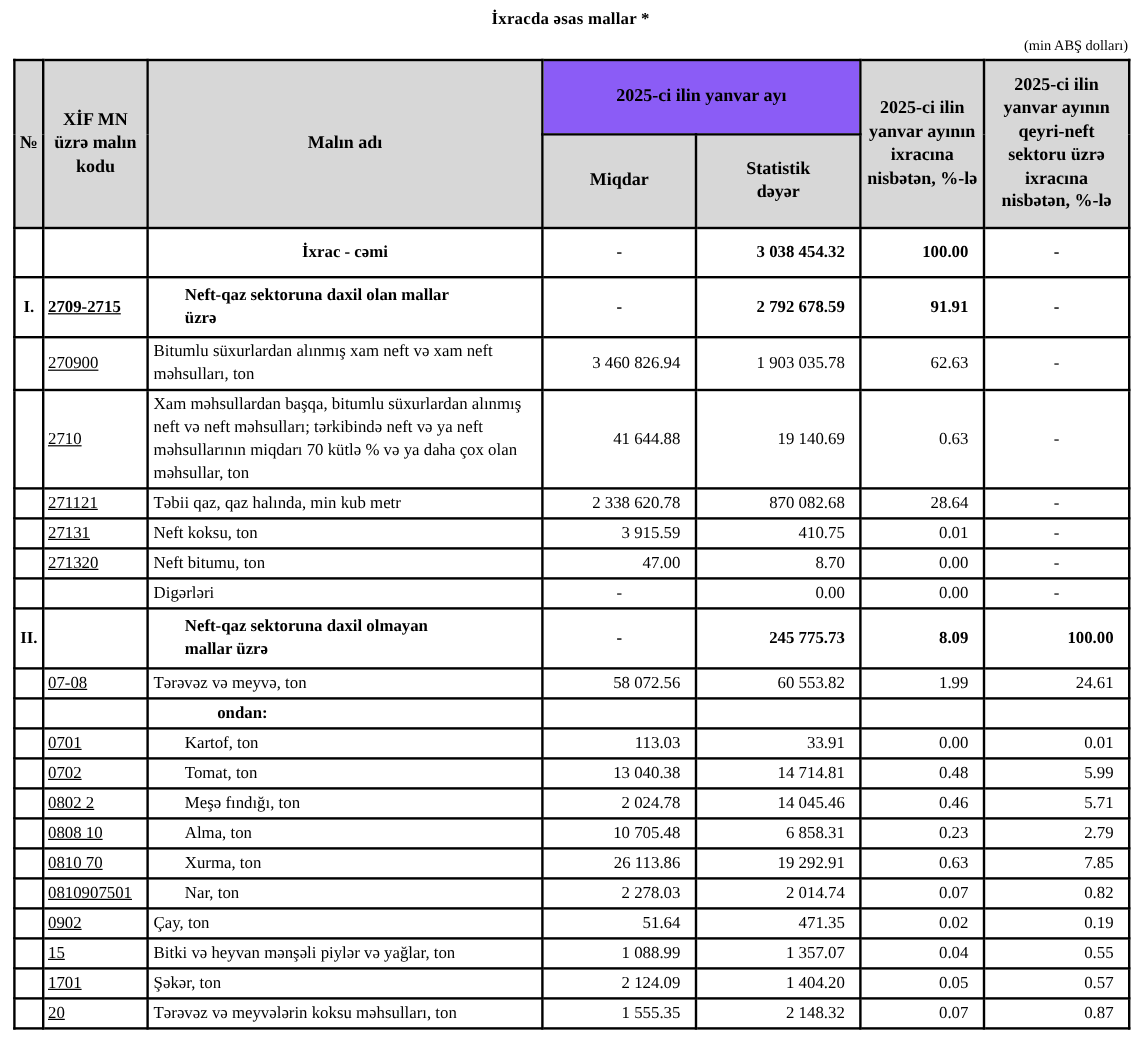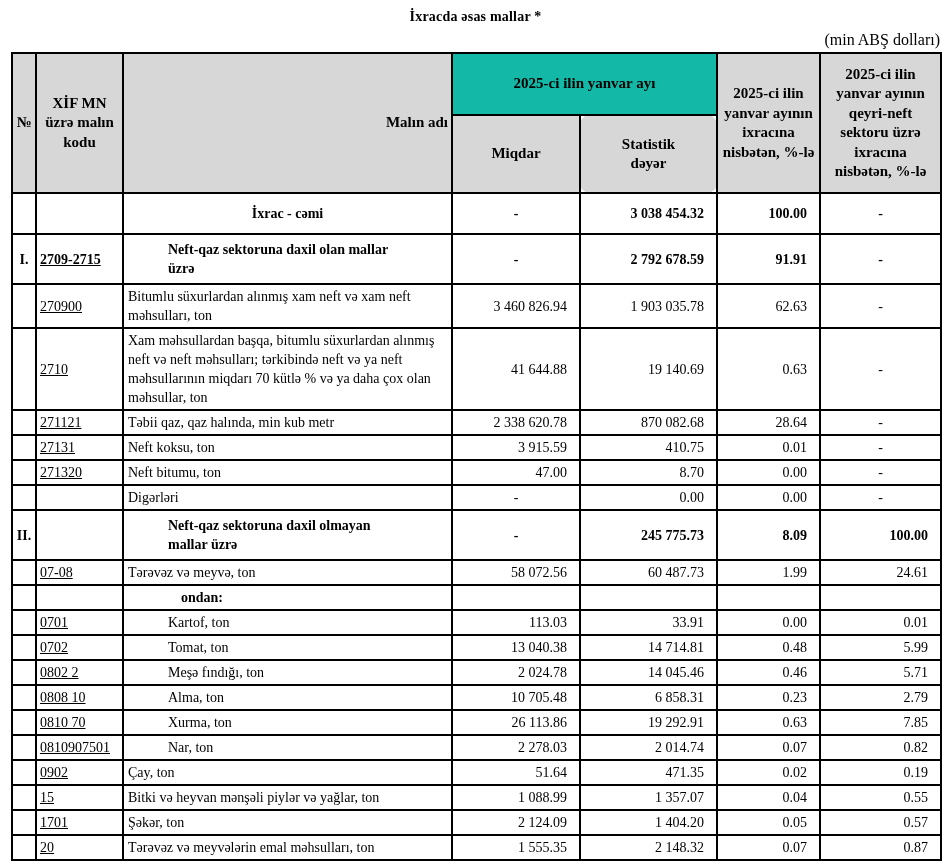--- a/index.html
+++ b/index.html
@@ -5,21 +5,21 @@
   html,body { margin:0; padding:0; }
   body {
     width:951px; height:867px; background:#ffffff; color:#000;
     font-family:"Liberation Serif", serif; overflow:hidden;
   }
   .title {
     text-align:center; font-weight:bold; font-size:14px;
     margin:9px 0 6px 0; letter-spacing:0.2px;
   }
   .unit-note {
-    text-align:right; font-size:16px; padding-right:11px; margin-bottom:3px;
+    text-align:right; font-size:12px; padding-right:11px; margin-bottom:3px;
   }
   table {
     border-collapse:collapse; table-layout:fixed;
     width:929px; margin-left:11px;
     border:2px solid #000;
   }
   th, td {
     border:2px solid #000; vertical-align:middle; overflow:hidden;
     word-wrap:break-word;
   }
@@ -31,21 +31,21 @@
   tr.h1 { height:62px; }
   tr.h2 { height:78px; }
   tbody tr { height:25px; }
   td { font-size:14px; line-height:19px; padding:2px 4px; }
   .col-num  { text-align:center; padding:2px 1px; }
   .col-code { text-align:left; padding-left:3px;text-decoration:underline; }
   .col-name { text-align:left; white-space:pre-line; }
   .num  { text-align:right; padding-right:12px; }
   .dash { text-align:center; padding-right:4px; }
   .name-center  { text-align:center; }
-  .name-indent  { padding-left:44px; }
+  .name-indent  { padding-left:30px; }
   .name-indent2 { padding-left:57px;font-weight:bold; }
   tr.bold td { font-weight:bold; }
   tr.total td   { padding-top:10px; padding-bottom:10px; }
   tr.section td { padding-top:5px;  padding-bottom:5px; }
 </style>
 </head>
 <body>
 
 <div class="title">İxracda əsas mallar *</div>
 <div class="unit-note">(min ABŞ dolları)</div>
@@ -57,28 +57,28 @@
       <col style="width:329px">
     <col style="width:128px">
       <col style="width:137px">
       <col style="width:103px">
       <col style="width:121px">
   </colgroup>
   <thead>
     <tr class="h1">
       <th rowspan="2" style="background: rgb(215, 215, 215);">№</th>
       <th rowspan="2" style="background: rgb(215, 215, 215);">XİF MN üzrə malın kodu</th>
-      <th rowspan="2" style="background: rgb(215, 215, 215); text-align: right;">Malın adı</th>
-      <th colspan="2" style="background: #14b8a6;">2025-ci ilin yanvar ayı</th>
+      <th rowspan="2" style="background: rgb(215, 215, 215);">Malın adı</th>
+      <th colspan="2" style="background: #8b5cf6;">2025-ci ilin yanvar ayı</th>
       <th rowspan="2" style="background: rgb(215, 215, 215);">2025-ci ilin yanvar ayının ixracına nisbətən, %-lə</th>
       <th rowspan="2" style="background: rgb(215, 215, 215);">2025-ci ilin yanvar ayının qeyri-neft sektoru üzrə ixracına nisbətən, %-lə</th>
     </tr>
     <tr class="h2">
       <th style="background: rgb(215, 215, 215);">Miqdar</th>
-      <th style="background: rgb(215, 215, 215); border-radius: 10px;">Statistik
+      <th style="background: rgb(215, 215, 215);">Statistik
 dəyər</th>
     </tr>
   </thead>
   <tbody>
       <tr class="bold total">
         <td class="col-num"></td>
         <td class="col-code"></td>
         <td class="col-name name-center">İxrac - cəmi</td>
         <td class="dash">-</td>
         <td class="num">3 038 454.32</td>
@@ -157,21 +157,21 @@
         <td class="dash">-</td>
         <td class="num">245 775.73</td>
         <td class="num">8.09</td>
         <td class="num">100.00</td>
       </tr>
       <tr class="">
         <td class="col-num"></td>
         <td class="col-code">07-08</td>
         <td class="col-name">Tərəvəz və meyvə, ton</td>
         <td class="num">58 072.56</td>
-        <td class="num">60 487.73</td>
+        <td class="num">60 553.82</td>
         <td class="num">1.99</td>
         <td class="num">24.61</td>
       </tr>
       <tr class="">
         <td class="col-num"></td>
         <td class="col-code"></td>
         <td class="col-name name-indent2">ondan:</td>
         <td class="num"></td>
         <td class="num"></td>
         <td class="num"></td>
@@ -254,20 +254,20 @@
         <td class="col-code">1701</td>
         <td class="col-name">Şəkər, ton</td>
         <td class="num">2 124.09</td>
         <td class="num">1 404.20</td>
         <td class="num">0.05</td>
         <td class="num">0.57</td>
       </tr>
       <tr class="">
         <td class="col-num"></td>
         <td class="col-code">20</td>
-        <td class="col-name">Tərəvəz və meyvələrin emal məhsulları, ton</td>
+        <td class="col-name">Tərəvəz və meyvələrin koksu məhsulları, ton</td>
         <td class="num">1 555.35</td>
         <td class="num">2 148.32</td>
         <td class="num">0.07</td>
         <td class="num">0.87</td>
       </tr>
     </tbody>
 </table>
 
 </body></html>

